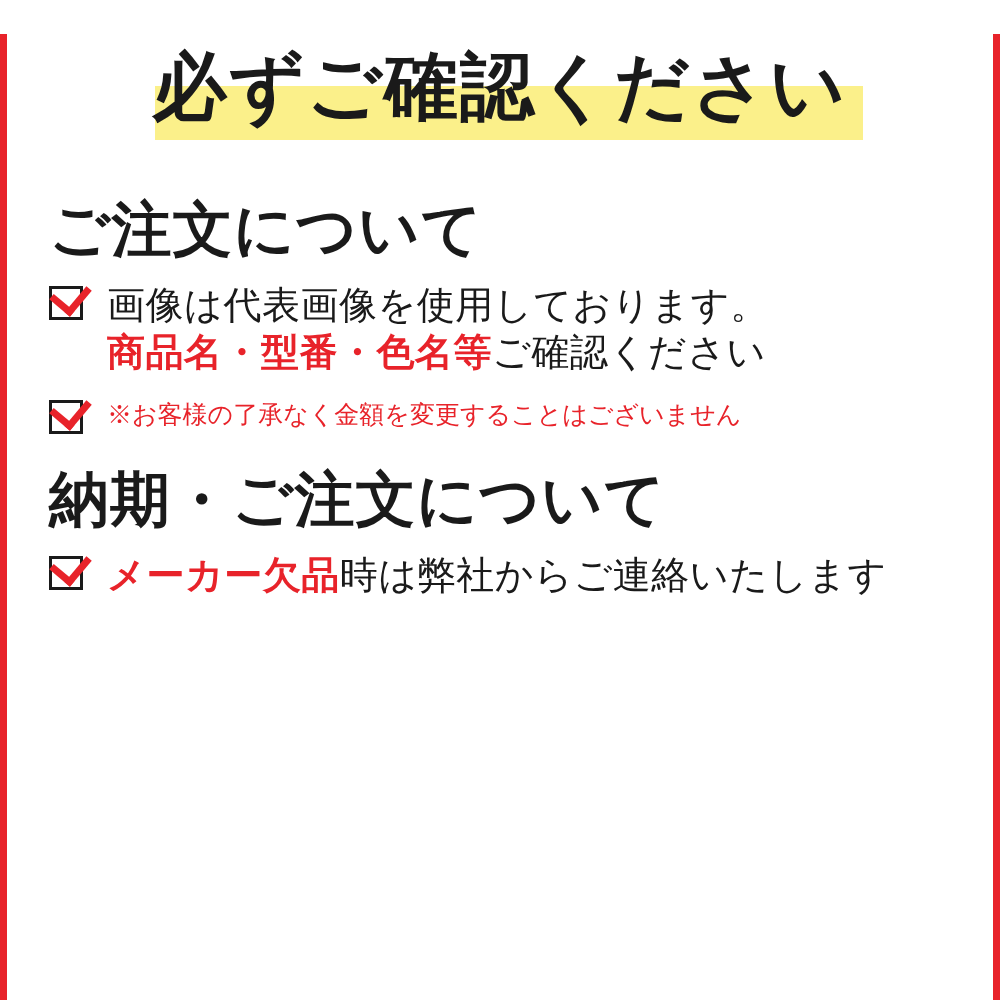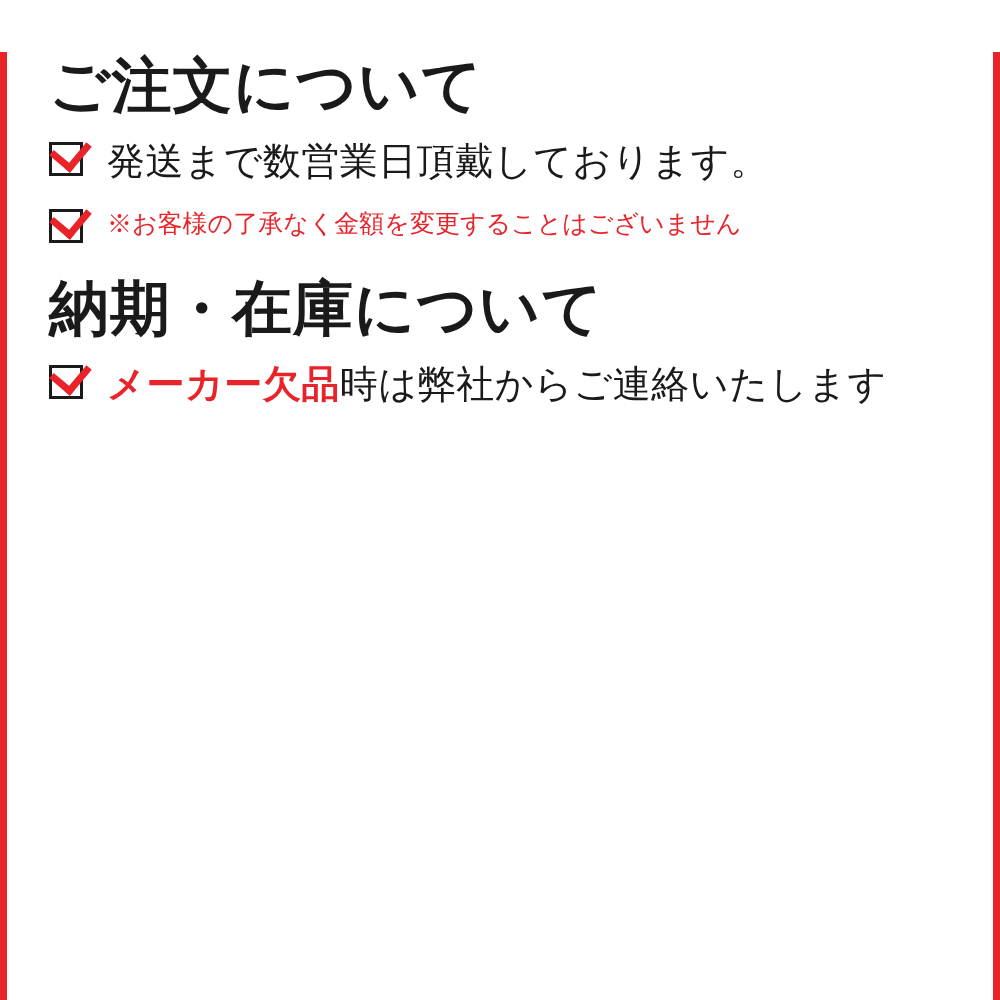--- a/index.html
+++ b/index.html
@@ -111,35 +111,40 @@
     color: #e8232a;
     letter-spacing: 0px;
     white-space: nowrap;
   }
 </style>
 </head>
 <body>
 
 <div id="page">
 
+  <div class="title-wrap">
+    <div class="title-highlight"></div>
+    <span class="title-text">必ずご確認ください</span>
+  </div>
 
   <div class="section-head sec1">ご注文について</div>
 
   <div class="item">
     <span class="check"></span>
-    <div class="line">発送まで数営業日頂戴しております。</div>
+    <div class="line">画像は代表画像を使用しております。</div>
+    <div class="line"><span class="red">商品名・型番・色名等</span><span>ご確認ください</span></div>
   </div>
 
 
   <div class="item">
     <span class="check"></span>
     <div class="note">※お客様の了承なく金額を変更することはございません</div>
   </div>
 
-  <div class="section-head sec2">納期・在庫について</div>
+  <div class="section-head sec2">納期・ご注文について</div>
 
 
   <div class="item">
     <span class="check"></span>
     <div class="line"><span class="red">メーカー欠品</span><span>時は弊社からご連絡いたします</span></div>
   </div>
 
 </div>
 
 </body></html>

